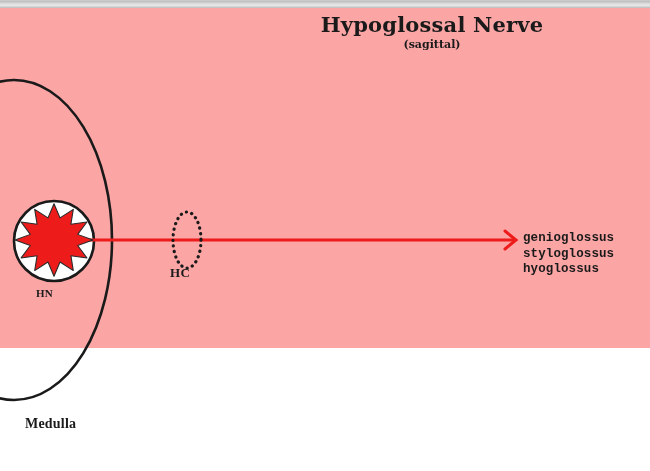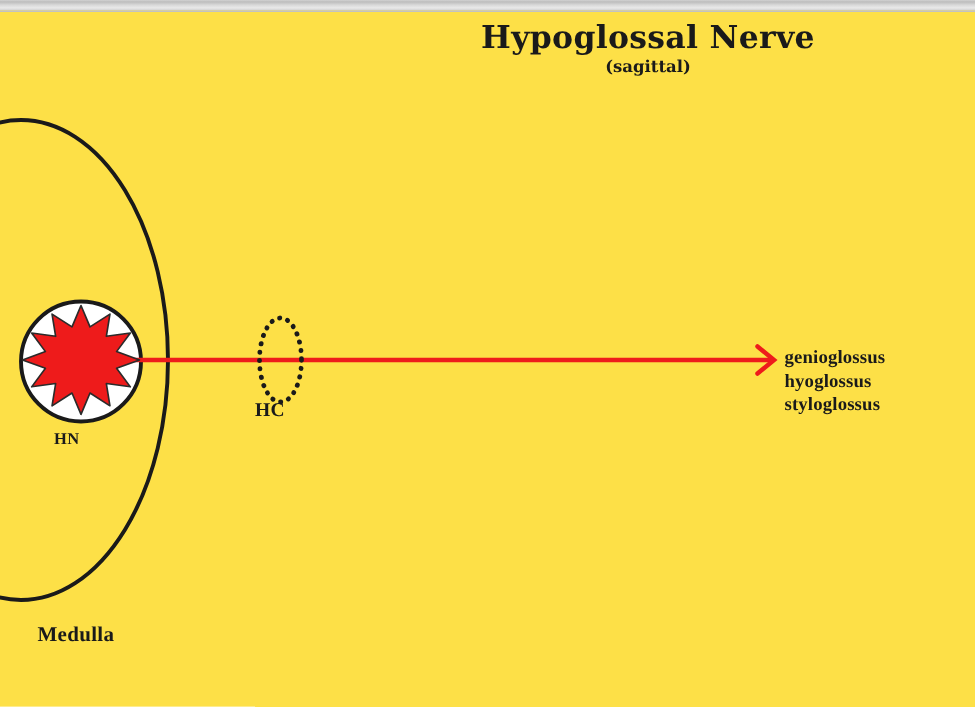--- a/index.html
+++ b/index.html
@@ -11,22 +11,22 @@
     height: 471px;
     background: #ffffff;
     font-family: "DejaVu Serif", serif;
     overflow: hidden;
     position: relative;
   }
   #stage {
     position: absolute;
     left: 0; top: 0;
     width: 650px;
-    height: 471px;
-    background: #fde047;
+    height: 348px;
+    background: #fca5a5;
   }
   
   .chrome-bar {
     position: absolute;
     left: 0; top: 0;
     width: 650px;
     height: 7px;
     background: linear-gradient(to bottom,
                 #d2d2d2 0%,
                 #bdbdbd 18%,
@@ -94,21 +94,21 @@
     left: 25px;
     top: 416px;
     font-size: 14px;
     letter-spacing: 0.2px;
   }
   
   .target-list {
     position: absolute;
     left: 523px;
     top: 231px;
-    font-family: Liberation Serif, serif;
+    font-family: Liberation Mono, monospace;
     font-weight: bold;
     font-size: 12.5px;
     line-height: 15.5px;
     color: #1a1a1a;
     white-space: nowrap;
   }
   .target-list div { letter-spacing: 0.1px; }
 </style>
 </head>
 <body>
@@ -144,17 +144,17 @@
   </svg>
 
   <div class="anat-label label-hn">HN</div>
 
   <div class="anat-label label-hc">HC</div>
 
   <div class="anat-label label-medulla">Medulla</div>
 
   <div class="target-list">
     <div>genioglossus</div>
+    <div>styloglossus</div>
     <div>hyoglossus</div>
-    <div>styloglossus</div>
   </div>
 
 </div>
 
 </body></html>

